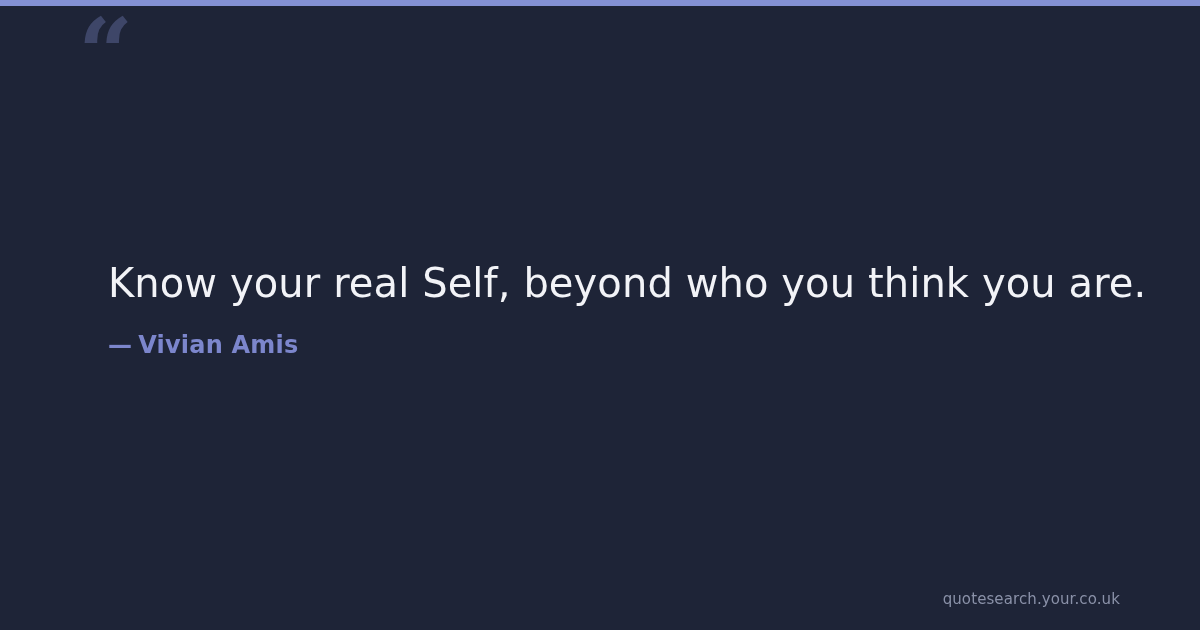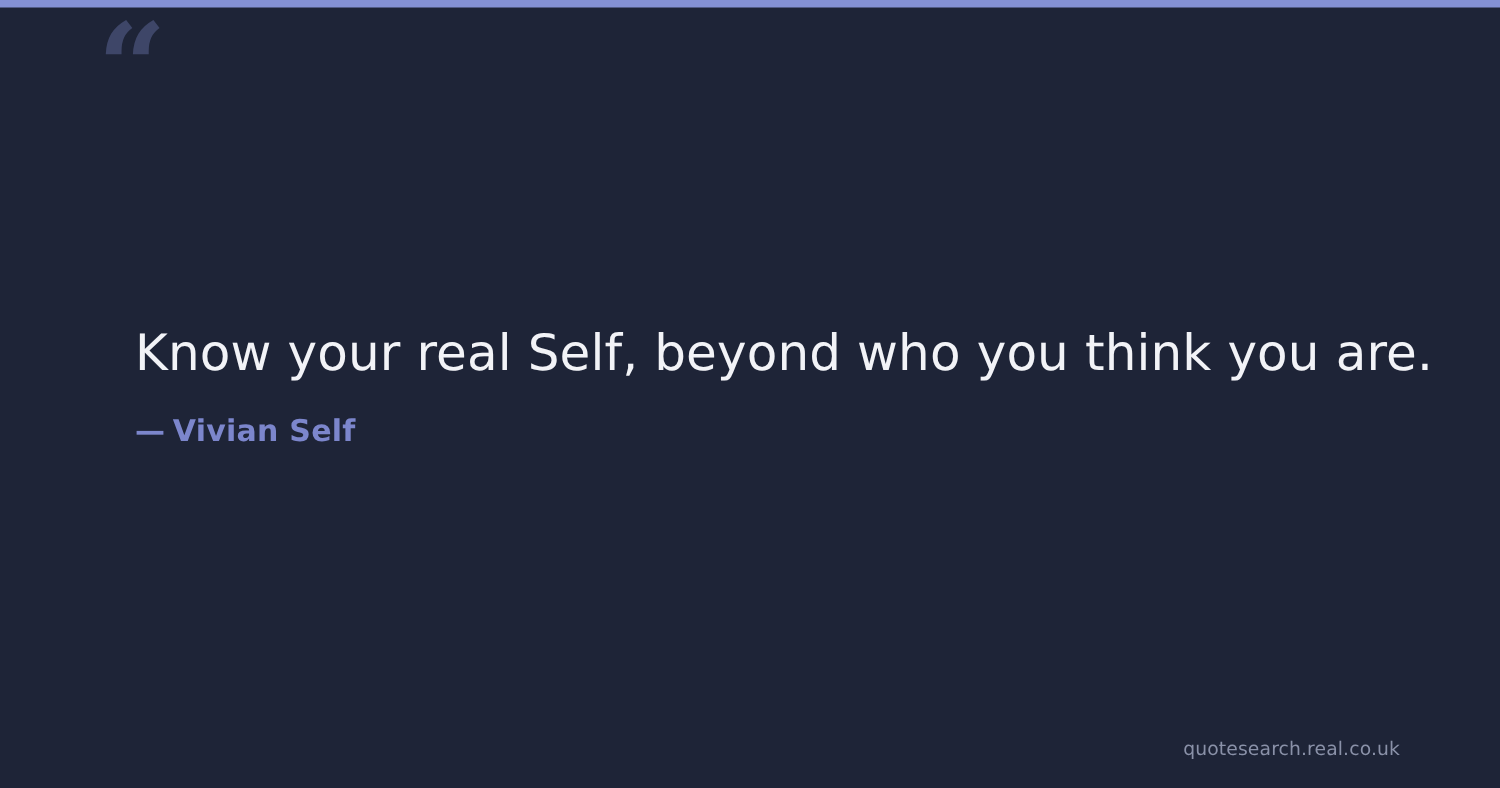--- a/index.html
+++ b/index.html
@@ -100,19 +100,19 @@
 <div class="quote-card">
 
   <div class="accent-bar"></div>
 
   <div class="quote-mark">“</div>
 
   <div class="quote-body">
     <div class="quote-text">Know your real Self, beyond who you think you are.</div>
 
     <div class="attribution">
-      <span class="dash">—</span><span>Vivian Self</span>
+      <span class="dash">—</span><span>Vivian Amis</span>
     </div>
   </div>
 
-  <div class="source-footer">quotesearch.real.co.uk</div>
+  <div class="source-footer">quotesearch.your.co.uk</div>
 
 </div>
 
 </body></html>

